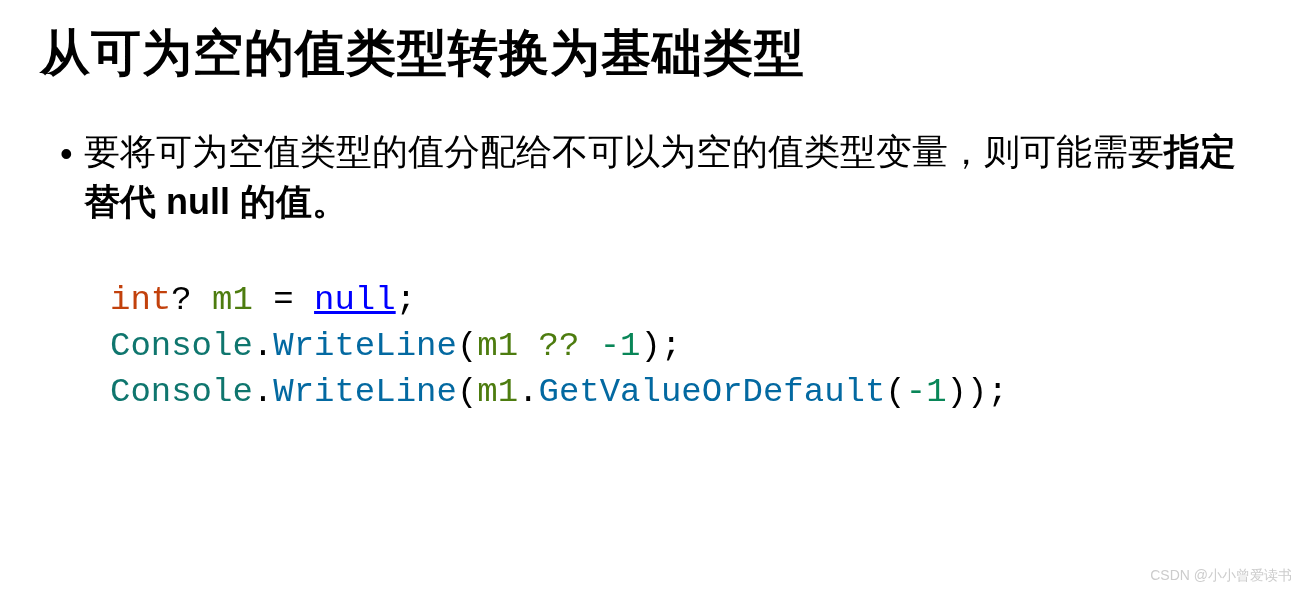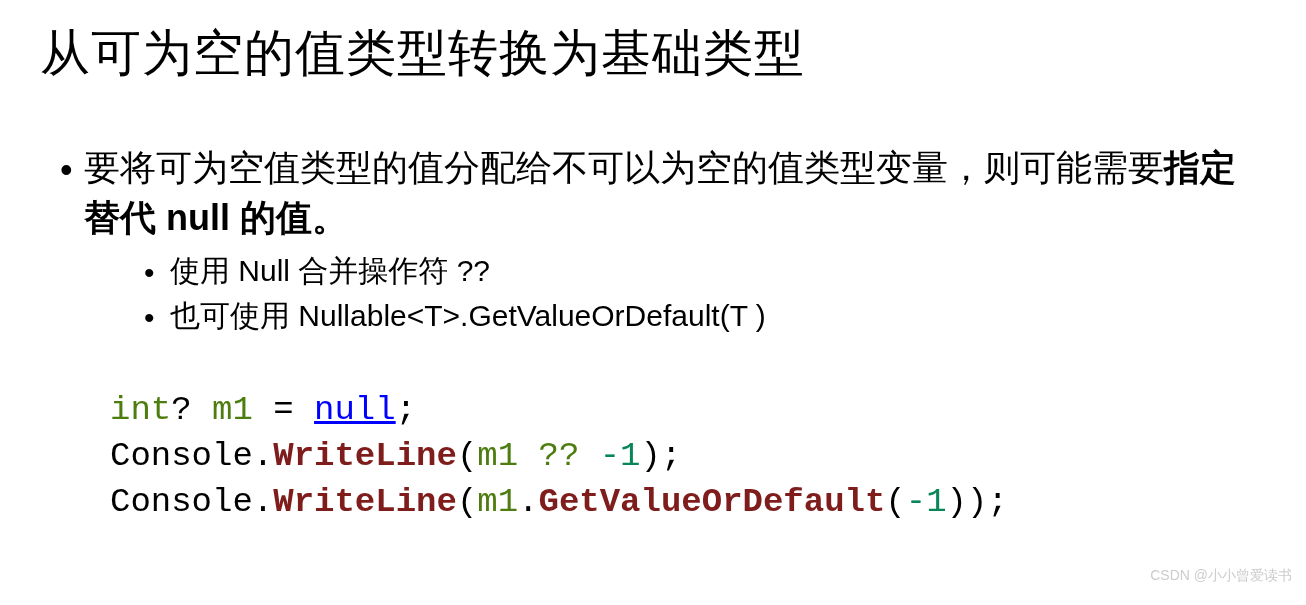--- a/index.html
+++ b/index.html
@@ -11,22 +11,22 @@
       width: 1306px;
       height: 605px;
       background: #ffffff;
       font-family: "Microsoft YaHei", "SimHei", sans-serif;
       color: #000000;
       position: relative;
       padding: 20px 40px;
     }
     .title {
       font-size: 50px;
-      font-weight: 400;
-      margin-bottom: 56px;
+      font-weight: 700;
+      margin-bottom: 40px;
       letter-spacing: 1px;
     }
     .bullet-list {
       list-style: none;
       padding-left: 20px;
       margin-top: 12px;
     }
     .bullet-main {
       font-size: 36px;
       line-height: 1.4;
@@ -61,23 +61,23 @@
       top: 2px;
     }
     .code-block {
       font-family: "Consolas", "Courier New", monospace;
       font-size: 34px;
       line-height: 1.35;
       margin-top: 50px;
       padding-left: 70px;
       white-space: pre;
     }
-    .kw { color: #4d7c0f; }
-    .cls { color: #000000; }
-    .mth { color: #7f1d1d; font-weight: bold; }
+    .kw { color: #c2410c; }
+    .cls { color: #0f766e; }
+    .mth { color: #0369a1; }
     .num { color: #098658; }
     .punc { color: #000000; }
     .ident { color: #4d7c0f; }
     .null { color: #0000ff; text-decoration: underline; }
     .watermark {
       position: absolute;
       right: 14px;
       bottom: 20px;
       font-size: 14px;
       color: #cccccc;
@@ -85,24 +85,20 @@
     }
   </style>
 </head>
 <body>
 
 <h1 class="title">从可为空的值类型转换为基础类型</h1>
 
 <ul class="bullet-list">
   <li class="bullet-main">
     <span>要将可为空值类型的值分配给不可以为空的值类型变量，则可能需要</span><span class="bold">指定替代 null 的值。</span>
-    <ul class="sub-list">
-      <li class="bullet-sub">使用 Null 合并操作符 ??</li>
-      <li class="bullet-sub">也可使用 Nullable&lt;T&gt;.GetValueOrDefault(T )</li>
-    </ul>
   </li>
 </ul>
 
 <div class="code-block"><span class="kw">int</span><span class="punc">?</span><span class="ident"> m1 </span><span class="punc">= </span><span class="null">null</span><span class="punc">;</span>
 <span class="cls">Console</span><span class="punc">.</span><span class="mth">WriteLine</span><span class="punc">(</span><span class="ident">m1 ?? </span><span class="num">-1</span><span class="punc">);</span>
 <span class="cls">Console</span><span class="punc">.</span><span class="mth">WriteLine</span><span class="punc">(</span><span class="ident">m1</span><span class="punc">.</span><span class="mth">GetValueOrDefault</span><span class="punc">(</span><span class="num">-1</span><span class="punc">));</span></div>
 
 <div class="watermark">CSDN @小小曾爱读书</div>
 
 </body></html>

